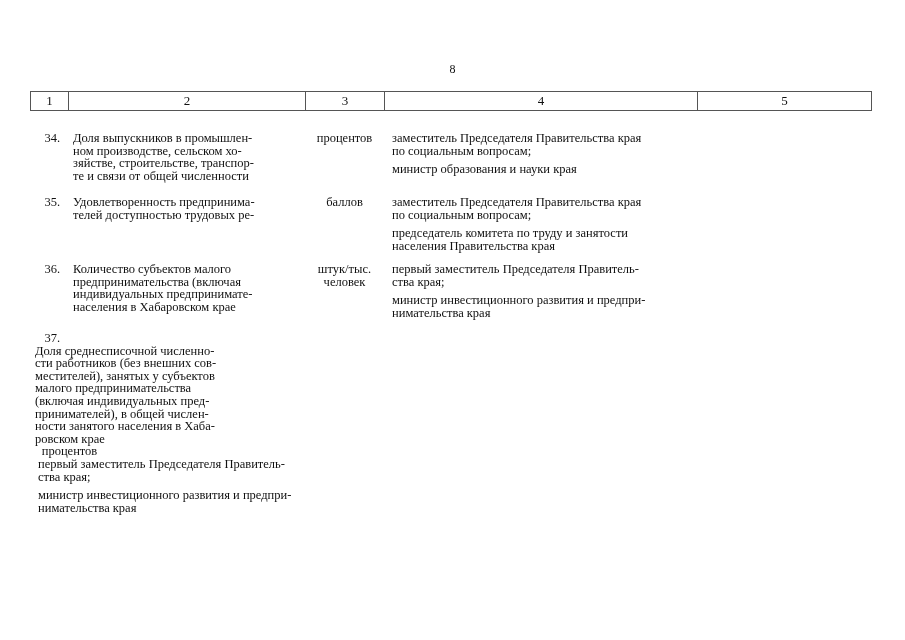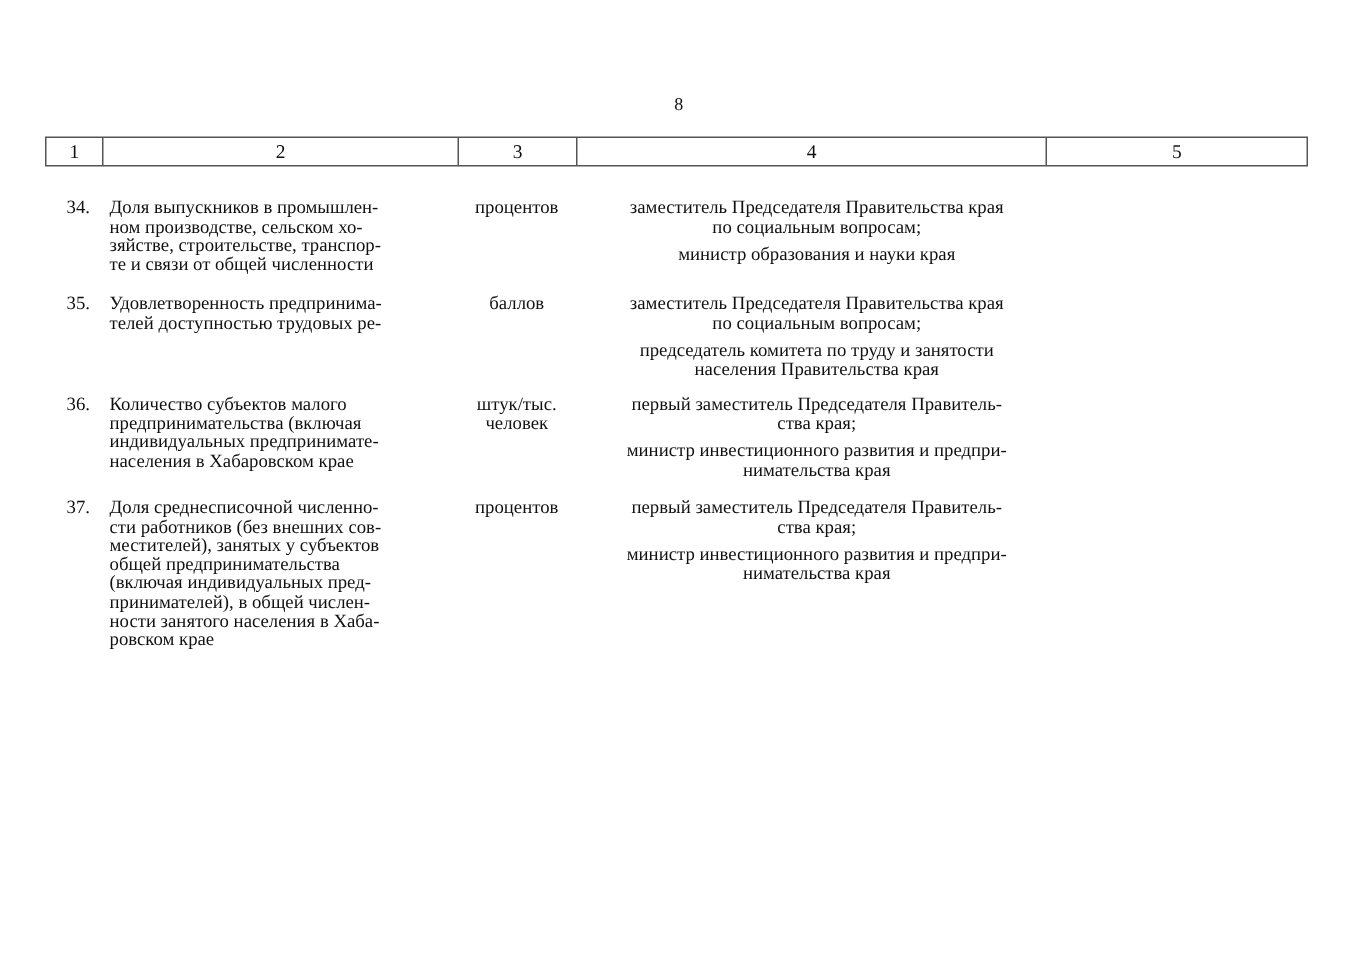--- a/index.html
+++ b/index.html
@@ -11,21 +11,21 @@
   .hdr .c { box-sizing:border-box; border-right:1px solid #555; text-align:center;
             font-size:13px; line-height:18px; }
   .hdr .c:last-child { border-right:none; }
   .w1 { width:38px; } .w2 { width:237px; } .w3 { width:79px; } .w4 { width:313px; } .w5 { flex:1; }
   .rows { position:absolute; top:116px; left:30px; width:842px;margin-top:16px; }
   .row { display:flex; font-size:12.5px; line-height:12.6px; }
   .row .num { width:38px; box-sizing:border-box; text-align:right; padding-right:8px; }
   .row .name { width:237px; box-sizing:border-box; padding-left:5px; padding-right:8px; }
   .row .unit { width:79px; text-align:center; }
   .row .resp { width:313px; box-sizing:border-box; padding-left:8px; }
-  .row .resp p { margin:0 0 6px 0;text-align:center; }
+  .row .resp p { margin:0 0 6px 0; }
   .row .note { flex:1; }
   .line { display:block; white-space:nowrap; }
 </style>
 </head>
 <body>
 
 <div class="page-num">8</div>
 
 <div class="hdr">
   <div class="c w1">1</div>
@@ -96,27 +96,27 @@
           <span class="line">первый заместитель Председателя Правитель-</span>
           <span class="line">ства края;</span>
         </p>
         <p>
           <span class="line">министр инвестиционного развития и предпри-</span>
           <span class="line">нимательства края</span>
         </p>
       </div>
       <div class="note"></div>
     </div>
-    <div class="row" style="min-height: 110px;">
+    <div class="row" style="min-height: 110px; flex-direction: column;">
       <div class="num">37.</div>
       <div class="name">
         <span class="line">Доля среднесписочной численно-</span>
         <span class="line">сти работников (без внешних сов-</span>
         <span class="line">местителей), занятых у субъектов</span>
-        <span class="line">общей предпринимательства</span>
+        <span class="line">малого предпринимательства</span>
         <span class="line">(включая индивидуальных пред-</span>
         <span class="line">принимателей), в общей числен-</span>
         <span class="line">ности занятого населения в Хаба-</span>
         <span class="line">ровском крае</span>
       </div>
       <div class="unit">
         <span class="line">процентов</span>
       </div>
       <div class="resp">
         <p>

